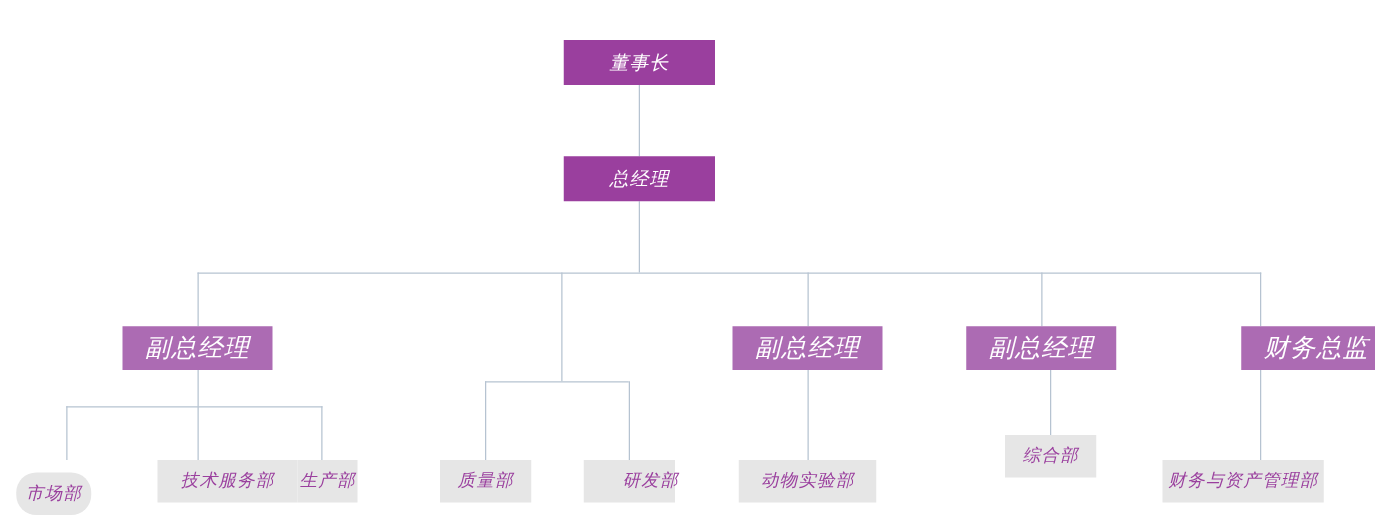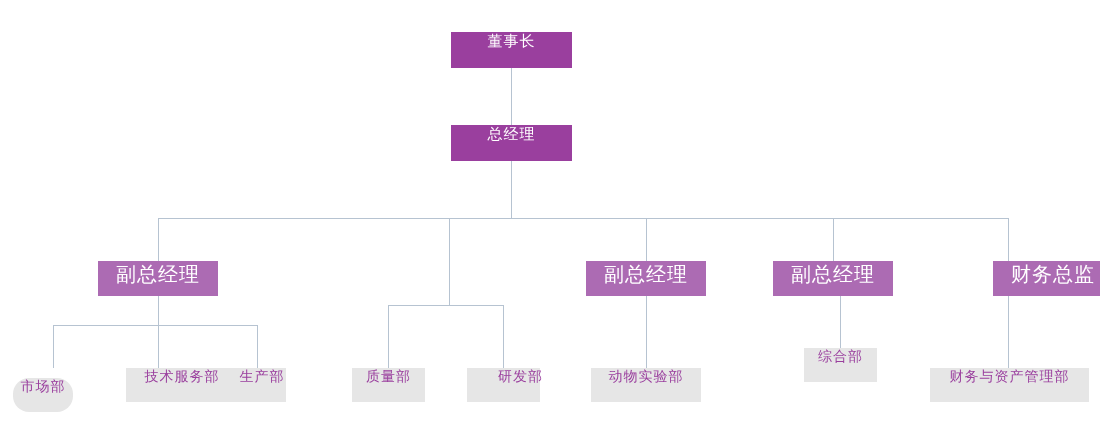--- a/index.html
+++ b/index.html
@@ -16,25 +16,26 @@
     width: 1100px;
     height: 421px;
     background: #ffffff;
     overflow: hidden;
   }
   
   .node {
     position: absolute;
     box-sizing: border-box;
     display: flex;
-    align-items: flex-start;
+    align-items: center;
     justify-content: center;
     white-space: nowrap;
     letter-spacing: 1px;
     z-index: 3;
+    font-style: italic;
   }
   .node.executive {
     background: #9a3f9e;
     color: #ffffff;
     font-size: 15px;
     height: 36px;
   }
   .node.manager {
     background: #ac6bb3;
     color: #ffffff;
@@ -121,17 +122,17 @@
   </div>
   <div class="node department" style="left:467px; top:368px; width:73px;padding-left:34px;">
     <span>研发部</span>
   </div>
   <div class="node department" style="left:591px; top:368px; width:110px;">
     <span>动物实验部</span>
   </div>
   <div class="node department" style="left:804px; top:348px; width:73px;">
     <span>综合部</span>
   </div>
-  <div class="node department" style="left:930px; top:368px; width:159px;">
+  <div class="node department" style="left:930px; top:368px; width:129px;">
     <span>财务与资产管理部</span>
   </div>
 
 </div>
 
 </body></html>

